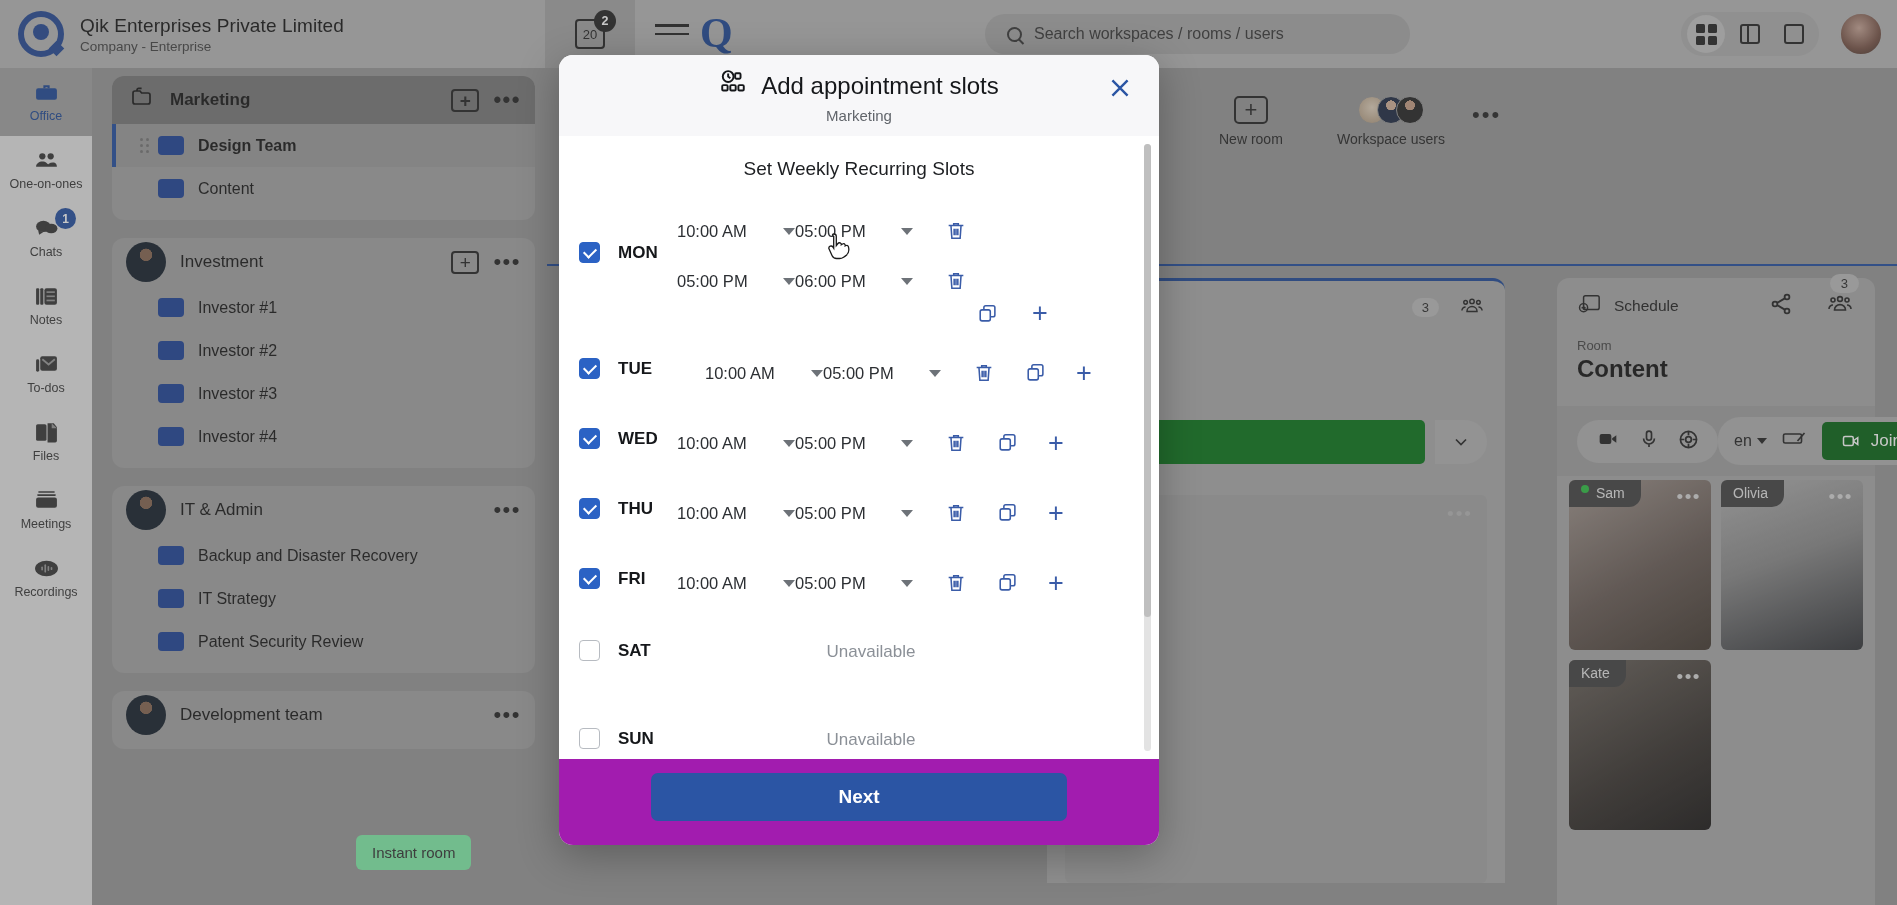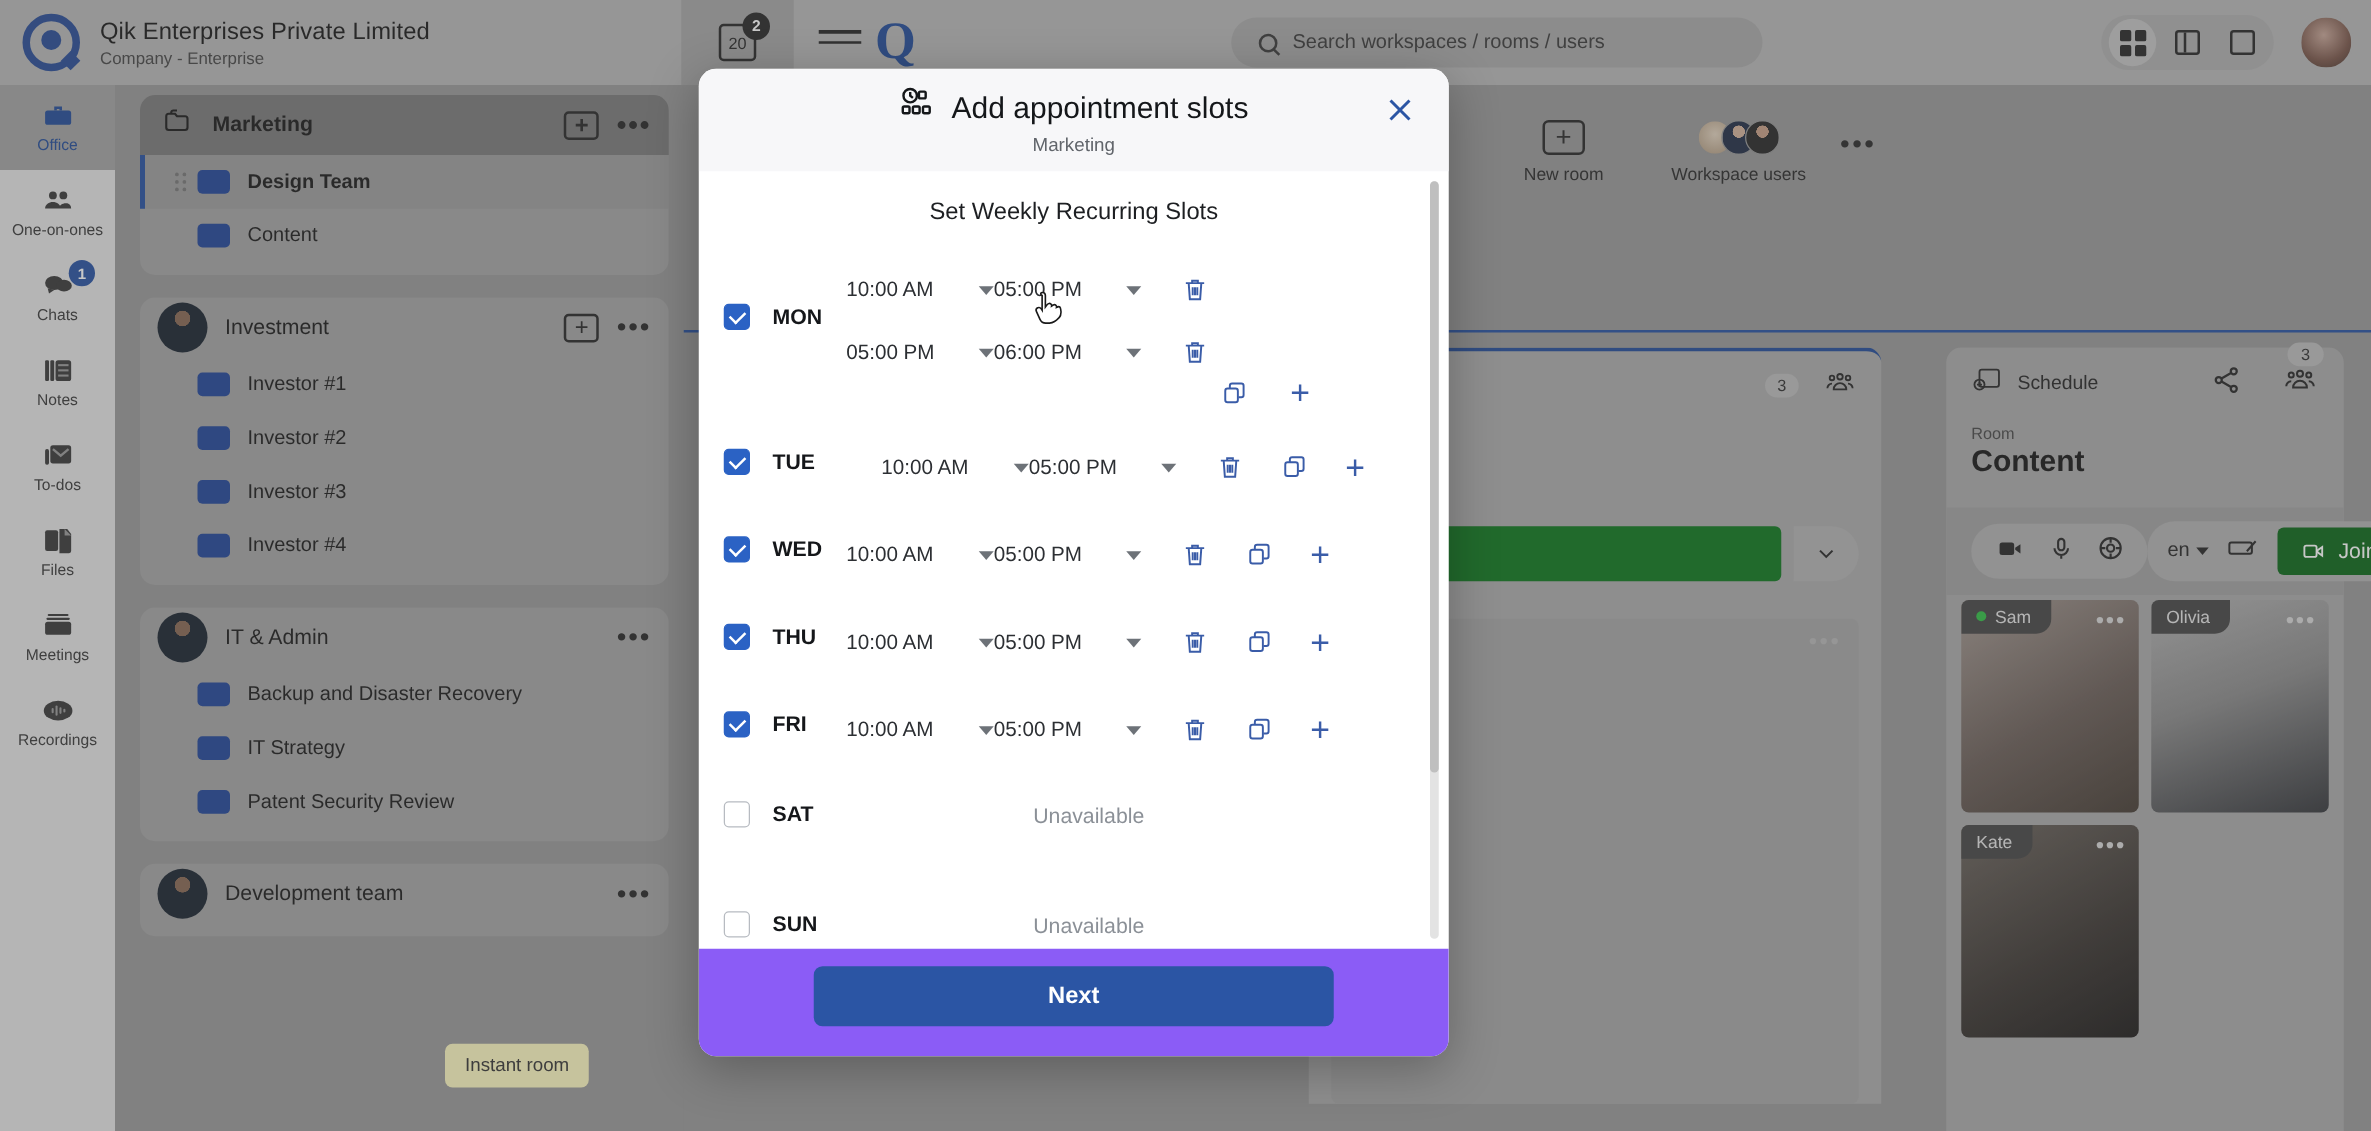--- a/index.html
+++ b/index.html
@@ -115,21 +115,21 @@
     display:flex;align-items:center;justify-content:center;font-size:19px;line-height:1;color:#2b2b2b;
     margin-left:auto;}
   .ws-dots { font-size:22px; letter-spacing:1.5px; color:#2b2b2b; }
   .room-row { height:43px; display:flex; align-items:center; gap:14px; padding-left:46px; font-size:16px; color:#1f1f1f;}
   .room-row.sel { background:#a0a0a0; font-weight:bold; box-shadow: inset 4px 0 0 #2b55a4; }
   .room-sq { width:26px;height:19px;border-radius:4px;background:#26499b; flex:0 0 auto;}
   .drag-dots { position:absolute; left:28px; width:12px; display:grid;grid-template-columns:3px 3px;gap:3px;}
   .drag-dots i{width:3px;height:3px;background:#7a7a7a;border-radius:50%;}
 
   .instant-tip {
-    position:absolute; left:264px; bottom:35px; background:#fef9c3; color:#3a3a3a;
+    position:absolute; left:264px; bottom:35px; background:#86efac; color:#3a3a3a;
     padding:9px 16px; border-radius:6px; font-size:15px;
   }
 
   
   .stage { position:absolute; top:68px; left:547px; right:0; bottom:0; background:#9b9b9b; }
   .stage-top { height:118px; position:relative; }
   .st-item { position:absolute; display:flex;flex-direction:column;align-items:center;gap:7px;
     font-size:14px;color:#2e2e2e;}
   .st-plus { width:34px;height:28px;border:2.4px solid #2b2b2b;border-radius:5px;
     display:flex;align-items:center;justify-content:center;font-size:22px;line-height:1;}
@@ -160,21 +160,21 @@
   .rc-bar { position:absolute; left:0; right:0; top:128px; height:70px; background:#a4a4a4;
     display:flex; align-items:center; padding: 0 20px; }
   .mediapill { background:#b3b3b3; border-radius:22px; display:flex;align-items:center; gap:18px; padding:8px 18px;}
   .rightpill { margin-left:auto; background:#b3b3b3; border-radius:22px; display:flex;align-items:center; gap:14px; padding:5px 8px 5px 16px;}
   .joinbtn { background:#106b1d; color:#fff; font-size:17px; font-weight:500; padding:9px 18px; border-radius:5px;
     display:flex;align-items:center;gap:9px;}
   .tiles { position:absolute; left:0; right:0; top:198px; bottom:0; padding: 4px 12px;
     display:grid; grid-template-columns: 1fr 1fr; grid-auto-rows: 170px; gap:10px;}
   .tile { position:relative; border-radius:6px; overflow:hidden; }
   .tile .nm { position:absolute; left:0; top:0; background:#4a4a4a; color:#e6e6e6;
-    font-size:14px; padding:5px 16px 6px 12px; border-radius:0 0 12px 0; display:flex;align-items:center;gap:7px;}
+    font-size:14px; padding:5px 16px 6px 12px; border-radius:0 0 12px 0; display:flex;gap:7px;}
   .tile .dots3 { position:absolute; right:10px; top:6px; color:#d8d8d8; font-size:19px; letter-spacing:1.5px;}
   .online { width:8px;height:8px;border-radius:50%;background:#35c24a;}
   .t1 { background: linear-gradient(150deg,#a59a93,#6e625c 55%,#4a4139); }
   .t2 { background: linear-gradient(160deg,#b4b4b4,#8e8e8e 45%,#3a3c40); }
   .t3 { background: linear-gradient(150deg,#6f6861,#3f3a36 60%,#232120); }
 
   
   .scrim { position:absolute; inset:0; background: rgba(70,70,70,0.30); }
   .modal {
     position:absolute; left:559px; top:55px; width:600px; height:790px;
@@ -209,21 +209,21 @@
   .tsel + .tsel { margin-left: 0px; }
   .ico-btn { width:34px; display:flex; align-items:center; justify-content:center; color:#3a5ca8;}
   .trash-pos { margin-left: 26px; }
   .copy-pos { margin-left: 18px; }
   .plus-pos { margin-left: 14px; font-size:27px; line-height:1; color:#3a5ca8;}
   .unavail { flex:1; text-align:center; font-size:17px; color:#8b9097; padding-top:12px; padding-right:60px;}
 
   .mscroll { position:absolute; right:8px; top:8px; width:7px; bottom:8px; background:#e3e3e3; border-radius:4px;}
   .mscroll i { position:absolute; left:0; top:0; width:7px; height:78%; background:#bfbfbf; border-radius:4px;}
 
-  .modal-foot { padding: 14px 92px 24px; background:#8b5cf6; }
+  .modal-foot { padding: 14px 92px 24px; background:#a21caf; }
   .nextbtn { width:100%; height:48px; background:#2b55a4; color:#fff; border:none;
     border-radius:7px; font-size:19px; font-weight:bold; font-family:"Liberation Sans",sans-serif; }
 
   .cursor { position:absolute; left:826px; top:232px; width:30px;height:34px; }
 </style>
 </head>
 <body>
 
 <div id="app">
 

